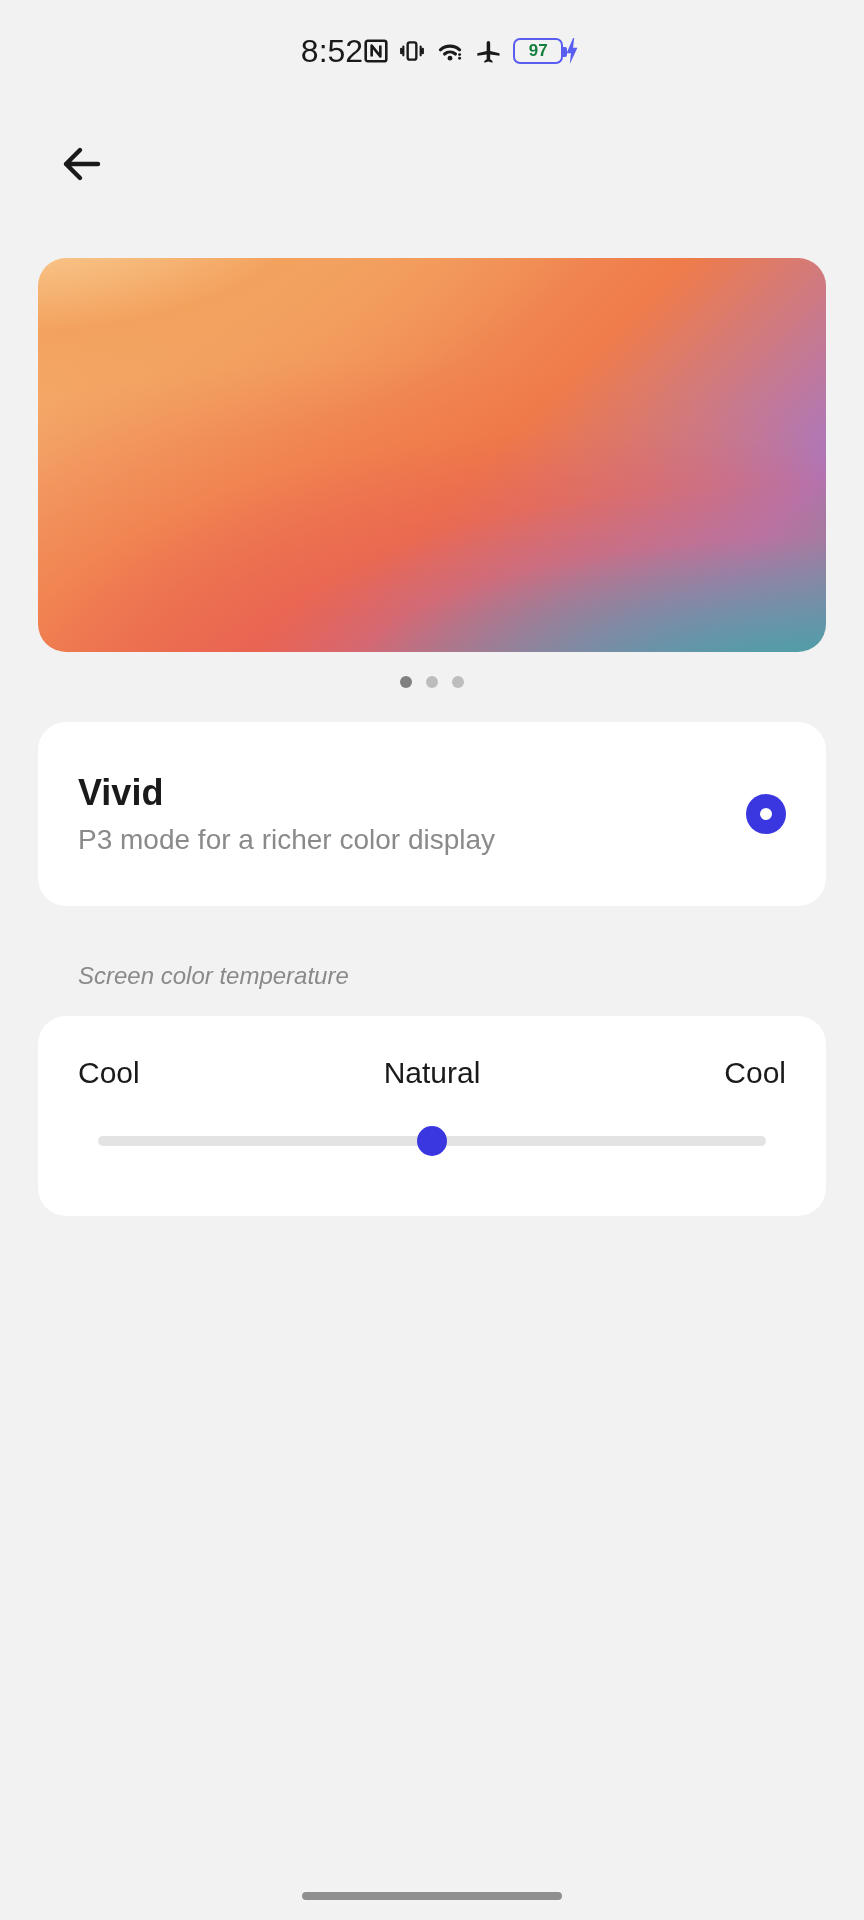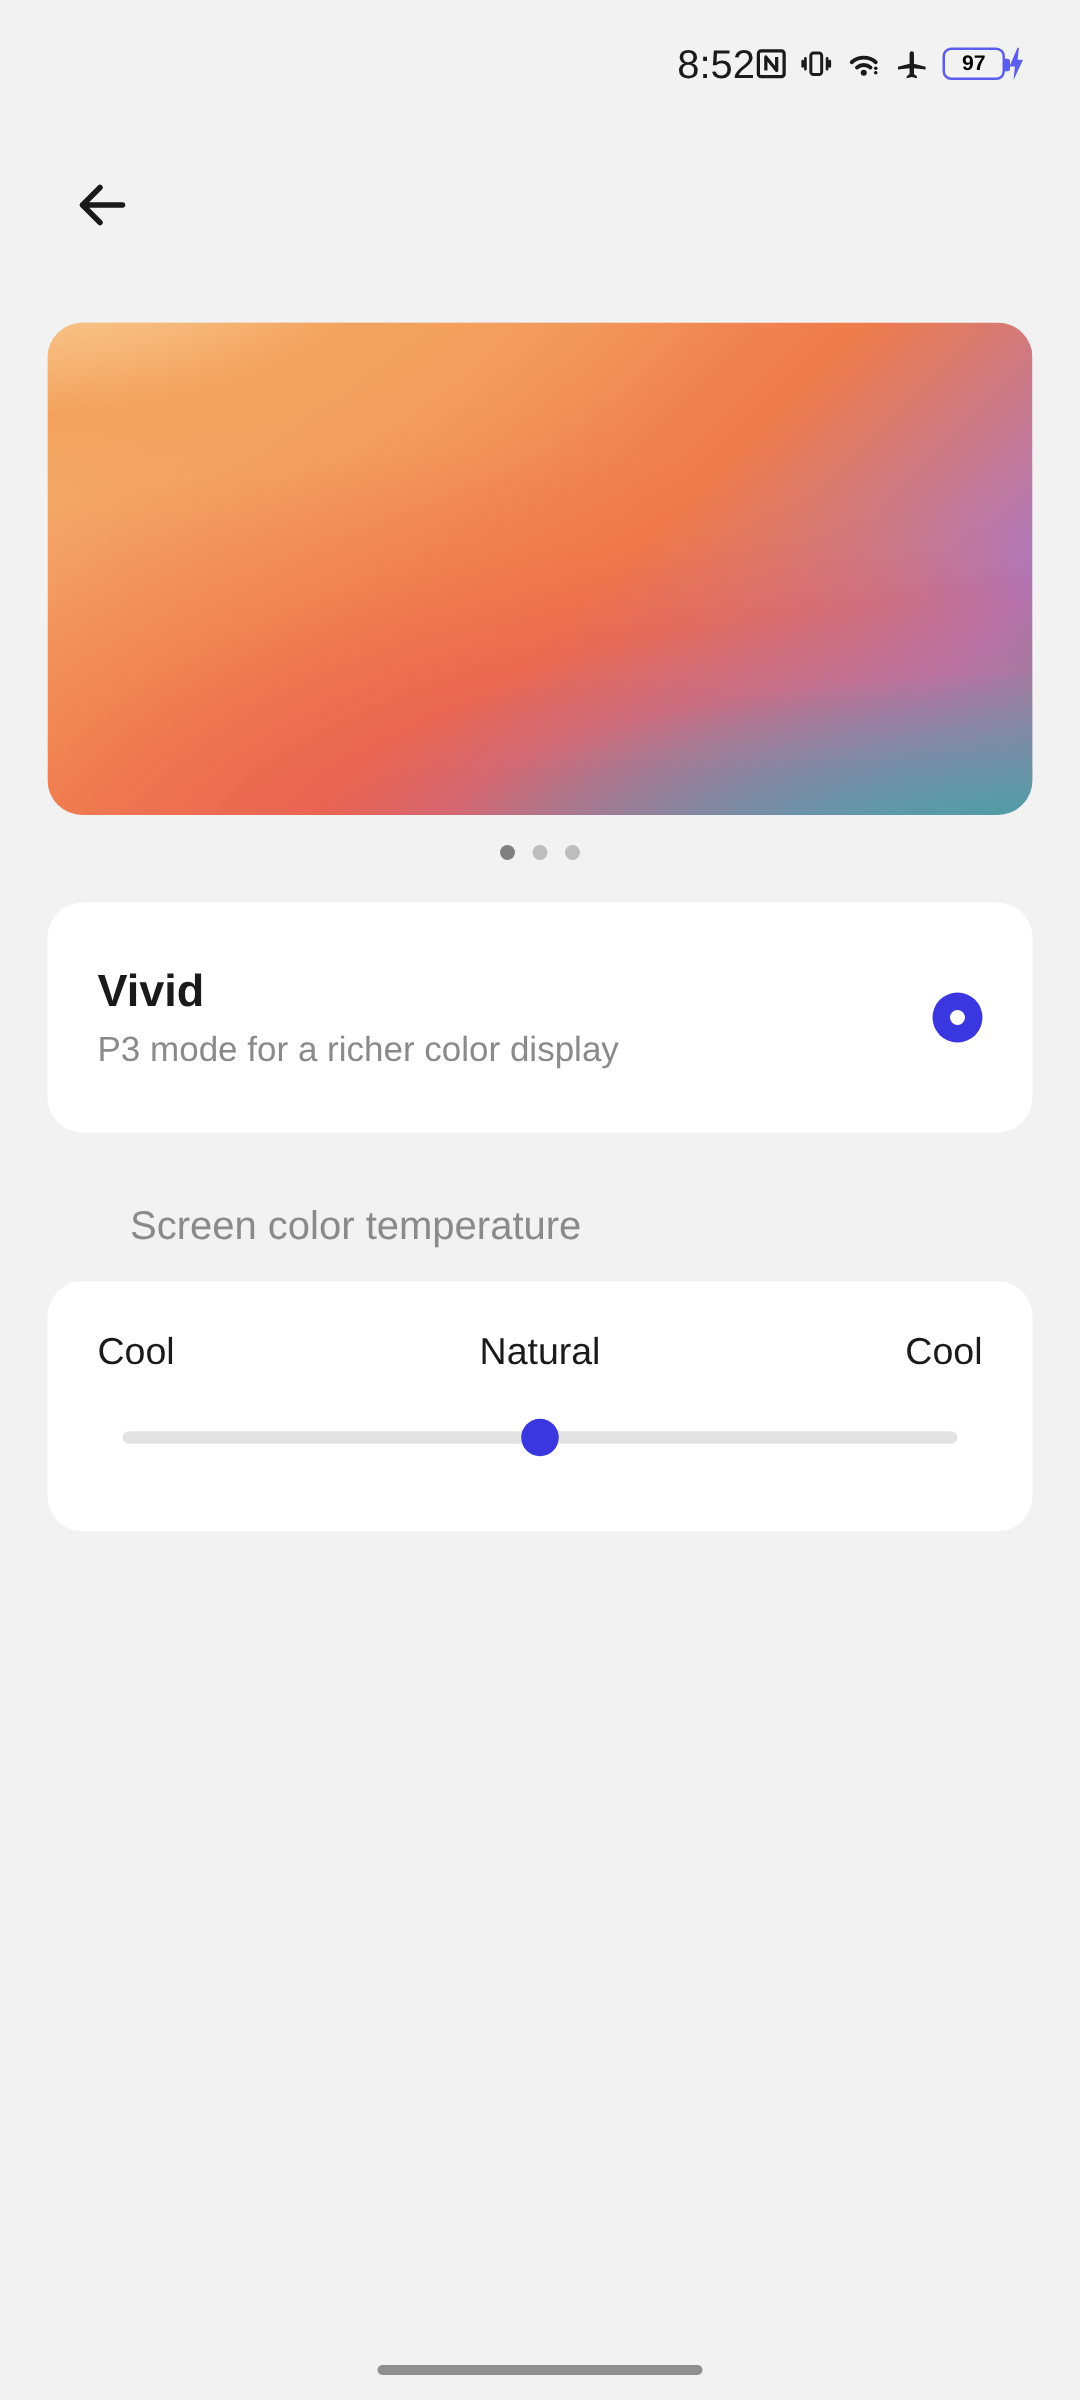--- a/index.html
+++ b/index.html
@@ -7,21 +7,21 @@
   body {
     background: #f2f2f2;
     font-family: -apple-system, "Helvetica Neue", Arial, sans-serif;
     color: #1a1a1a;
     position: relative;
   }
 
   
   .status-bar {
     display: flex;
-    justify-content: flex-end;
+    justify-content: center;
     align-items: center;
     padding: 22px 44px 0 60px;
     height: 80px;
     font-size: 32px;
     font-weight: 500;
   }
   .status-right { display: flex; align-items: center; gap: 10px; }
   .status-right svg { display: block; }
   .battery-wrap { display: flex; align-items: center; gap: 2px; }
   .battery-box {
@@ -30,21 +30,21 @@
     border-radius: 7px;
     position: relative;
     display: flex; align-items: center; justify-content: center;
   }
   .battery-box::after {
     content: "";
     position: absolute; right: -6px; top: 7px;
     width: 4px; height: 10px;
     background: #5a5ef0; border-radius: 0 2px 2px 0;
   }
-  .battery-pct { font-size: 17px; font-weight: 600; color: #000000; }
+  .battery-pct { font-size: 17px; font-weight: 600; color: #15803d; }
 
   
   .header {
     display: flex;
     align-items: center;
     gap: 30px;
     padding: 60px 58px 40px 58px;
   }
   .back-btn { width: 48px; height: 48px; cursor: pointer; }
   .page-title { font-size: 42px; font-weight: 600; color: #1a1a1a; }
@@ -113,23 +113,24 @@
     display: flex; align-items: center; justify-content: center;
   }
   .radio.checked::after {
     content: "";
     width: 12px; height: 12px; border-radius: 50%;
     background: #fff;
   }
 
   
   .section-label {
-    font-size: 32px;
+    font-size: 24px;
     color: #8a8a8a;
-    padding: 56px 78px 26px 104px;
+    padding: 56px 78px 26px 78px;
+    font-style: italic;
   }
 
   
   .temp-card {
     margin: 0 38px;
     background: #fff;
     border-radius: 28px;
     padding: 40px 40px 60px 40px;
   }
   .temp-labels {

